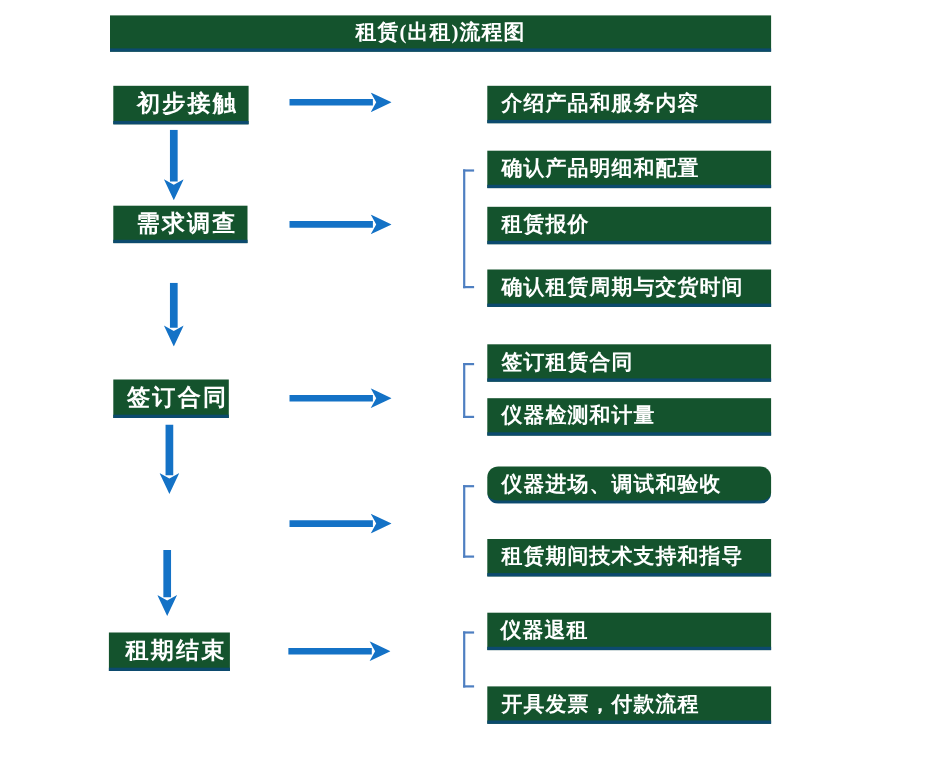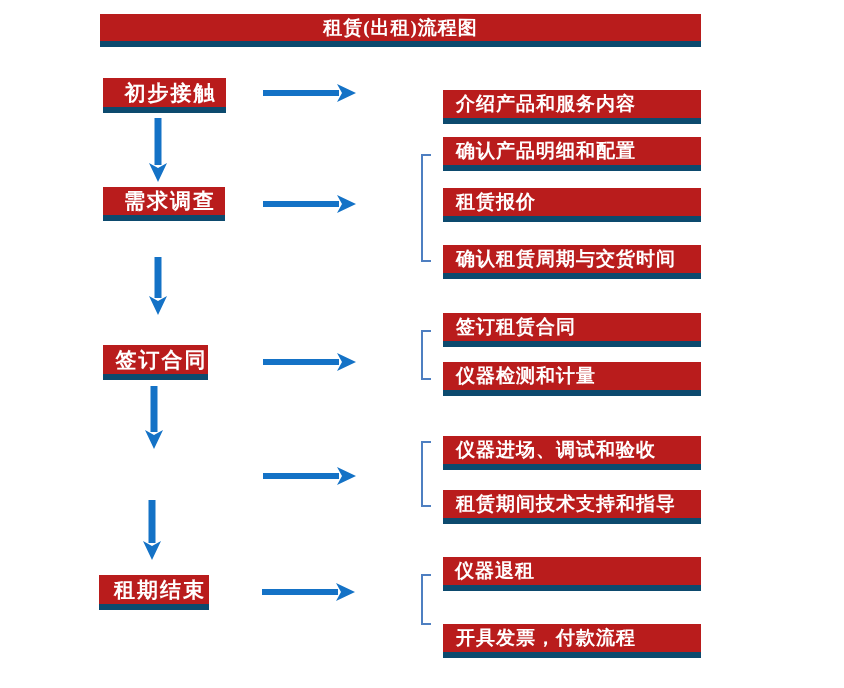--- a/index.html
+++ b/index.html
@@ -1,37 +1,37 @@
 <!DOCTYPE html>
 <html><head>
 <meta charset="utf-8">
 <style>
   html,body{margin:0;padding:0;background:#ffffff;}
   .canvas{
     position:relative;width:844px;height:688px;background:#ffffff;
     font-family:"Liberation Serif","DejaVu Serif",serif;overflow:hidden;
   }
   .box{
-    position:absolute;background:#b91c1c;color:#ffffff;font-weight:bold;
-    border-bottom:6px solid #0c4a6e;box-sizing:border-box;
+    position:absolute;background:#14532d;color:#ffffff;font-weight:bold;
+    border-bottom:3px solid #0c4a6e;box-sizing:border-box;
     display:flex;align-items:center;white-space:nowrap;
   }
   .banner{
     left:100px;top:14px;width:601px;height:33px;
     justify-content:center;font-size:19px;letter-spacing:1px;
   }
   .step{justify-content:center;font-size:21px;letter-spacing:2px;padding-left:12px;}
   .step1{left:103px;top:78px;width:123px;height:35px;}
   .step2{left:103px;top:187px;width:122px;height:34px;}
   .step3{left:103px;top:345px;width:105px;height:35px;}
   .step4{left:100px;top:458px;width:108px;height:35px;}
   .step5{left:99px;top:575px;width:110px;height:35px;}
   .detail{left:443px;width:258px;height:34px;font-size:19px;padding-left:13px;letter-spacing:1px;}
-  .d1{top:90px;}.d2{top:137px;}.d3{top:188px;}.d4{top:245px;}.d5{top:313px;}
-  .d6{top:362px;}.d7{top:436px;}.d8{top:490px;}.d9{top:557px;padding-left:12px;}.d10{top:608px;margin-top:16px;}
+  .d1{top:78px;}.d2{top:137px;}.d3{top:188px;}.d4{top:245px;}.d5{top:313px;}
+  .d6{top:362px;}.d7{top:424px;border-radius:10px;}.d8{top:490px;}.d9{top:557px;padding-left:12px;}.d10{top:608px;margin-top:16px;}
   .bracket{
     position:absolute;left:421px;width:10px;box-sizing:border-box;
     border:2px solid #4e7fc1;border-right:none;background:transparent;
   }
   .b1{top:154px;height:108px;}
   .b2{top:330px;height:50px;}
   .b3{top:441px;height:66px;}
   .b4{top:574px;height:51px;}
   .arrow{position:absolute;}
   .ha1{left:263px;top:84px;}

